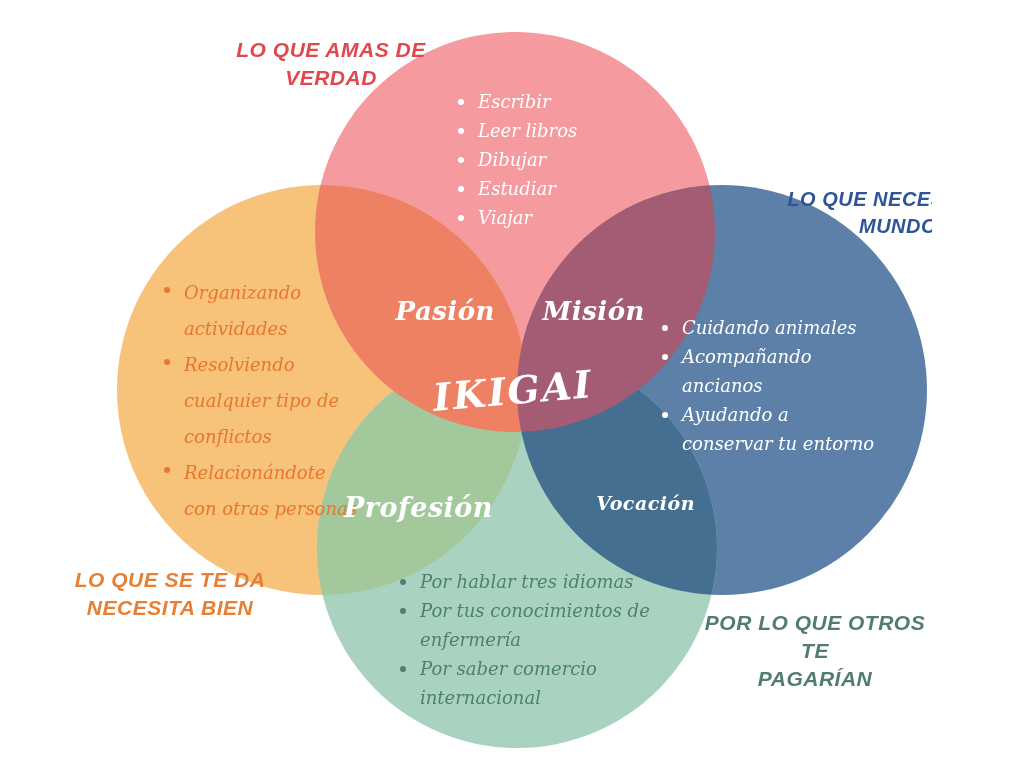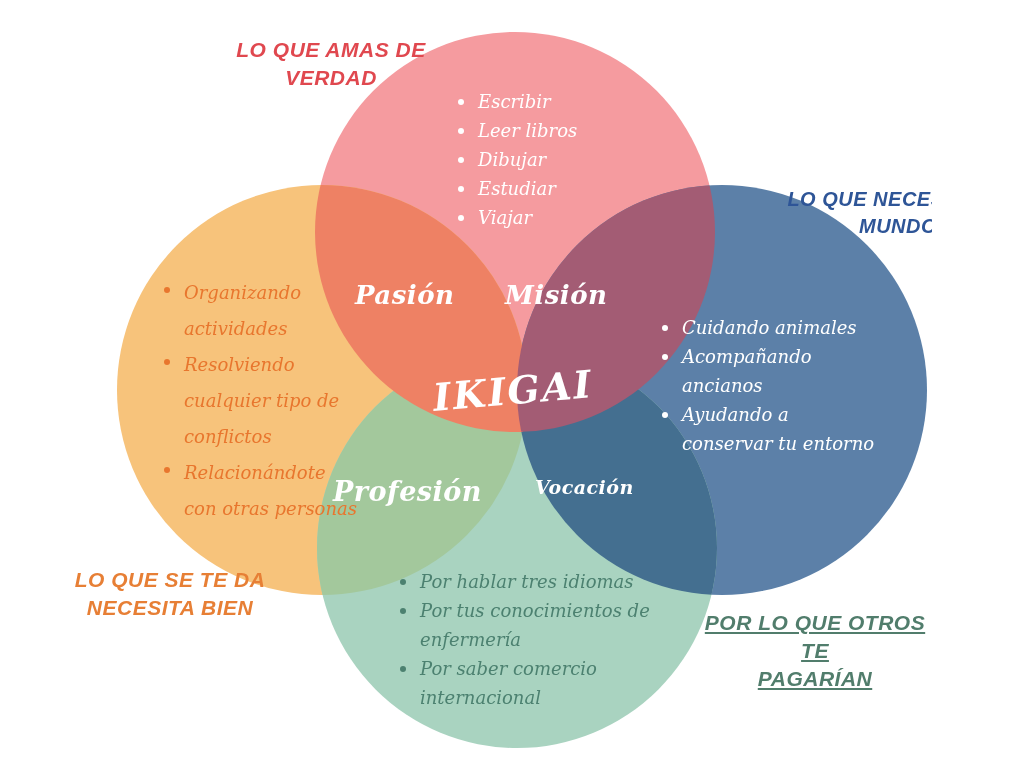--- a/index.html
+++ b/index.html
@@ -11,40 +11,40 @@
 
   
   .corner-title{
     position:absolute;font-family:"Liberation Sans",sans-serif;
     font-weight:700;font-style:italic;text-align:center;
     white-space:pre-line;letter-spacing:.5px;line-height:28px;font-size:21px;
   }
   #title-love   {left:221px;top:36px;  width:220px;color:#E0484F;}
   #title-world  {left:778px;top:186px; width:240px;color:#2E5597;font-size:20px;line-height:27px;}
   #title-skills {left:60px; top:566px; width:220px;color:#E77F35;}
-  #title-paid   {left:690px;top:609px; width:250px;color:#517D6C;text-decoration:underline;}
+  #title-paid   {left:690px;top:609px; width:250px;color:#517D6C;}
 
   
   .blist{position:absolute;font-style:italic;font-weight:400;font-size:18px;line-height:29px;}
   .blist .li{display:flex;align-items:flex-start;}
   .blist .dot{
     flex:0 0 auto;width:6px;height:6px;border-radius:50%;
     background:currentColor;margin:12px 14px 0 2px;
   }
   .blist .txt{white-space:pre-line;}
   #list-love  {left:456px;top:87px; color:#FFFFFF;}
   #list-world {left:660px;top:313px;color:#FFFFFF;}
   #list-skills{left:162px;top:275px;color:#E8762E;line-height:36px;}
   #list-skills .dot{margin-top:12px;}
   #list-paid  {left:398px;top:567px;color:#4C8170;}
 
   
   .olabel{
     position:absolute;color:#FFFFFF;font-style:italic;font-weight:700;
-    font-size:26px;text-align:left;letter-spacing:.5px;
+    font-size:26px;text-align:right;letter-spacing:.5px;margin-top:16px;
   }
   #label-passion   {left:355px;top:280px;width:140px;}
   #label-mission   {left:505px;top:280px;width:140px;}
   #label-profession{left:333px;top:476px;width:160px;font-size:27px;}
   #label-vocation  {left:535px;top:476px;width:160px;font-size:19px;}
 
   #label-ikigai{
     position:absolute;left:413px;top:368px;width:200px;text-align:center;
     color:#FFFFFF;font-style:italic;font-weight:700;font-size:38px;
     letter-spacing:2px;transform:rotate(-5deg);

